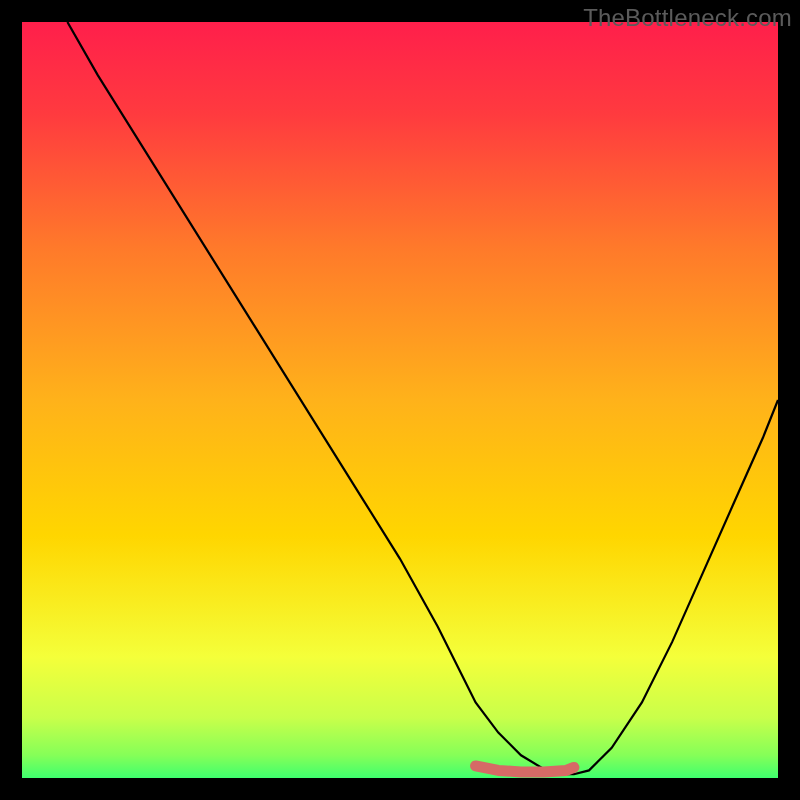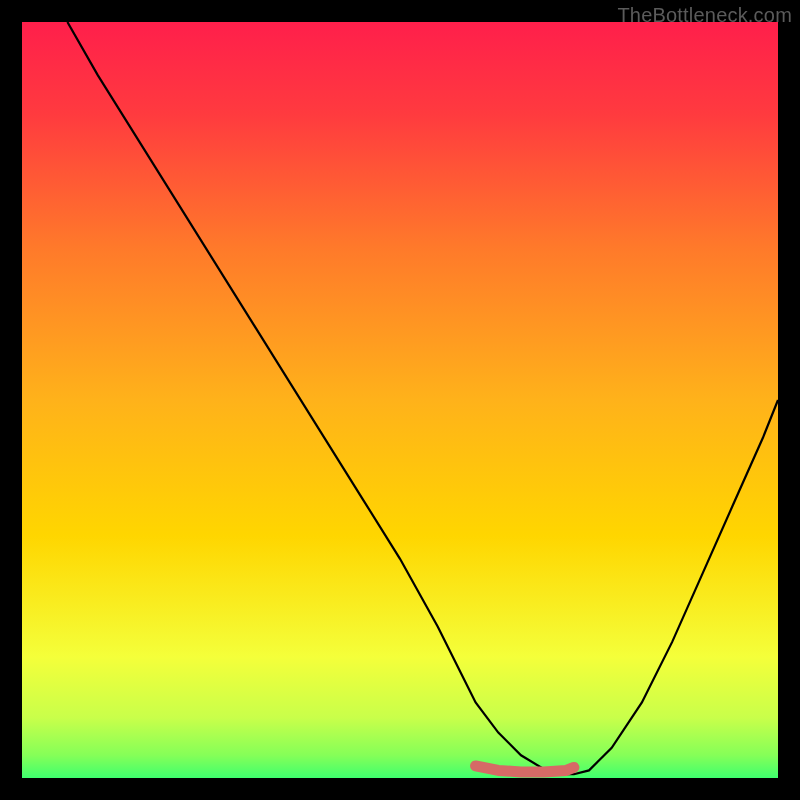--- a/index.html
+++ b/index.html
@@ -23,21 +23,21 @@
     left: 0;
     top: 0;
     width: 756px;
     height: 756px;
   }
   .watermark {
     position: absolute;
     top: 4px;
     right: 8px;
     font-family: Arial, Helvetica, sans-serif;
-    font-size: 20px;
+    font-size: 24px;
     color: #5b5b5b;
     letter-spacing: 0.2px;
   }
   svg { display: block; }
 </style>
 </head>
 <body>
 
 <div class="frame">
   <svg class="plot" viewBox="0 0 756 756">

